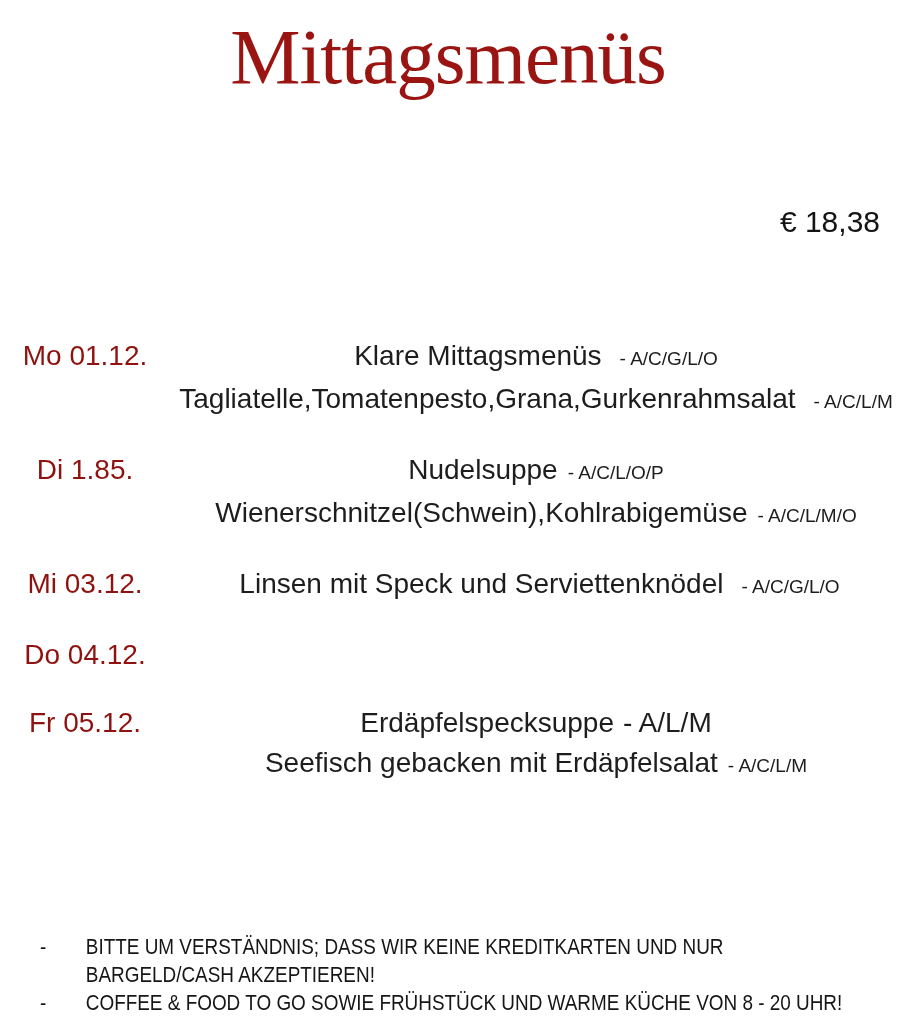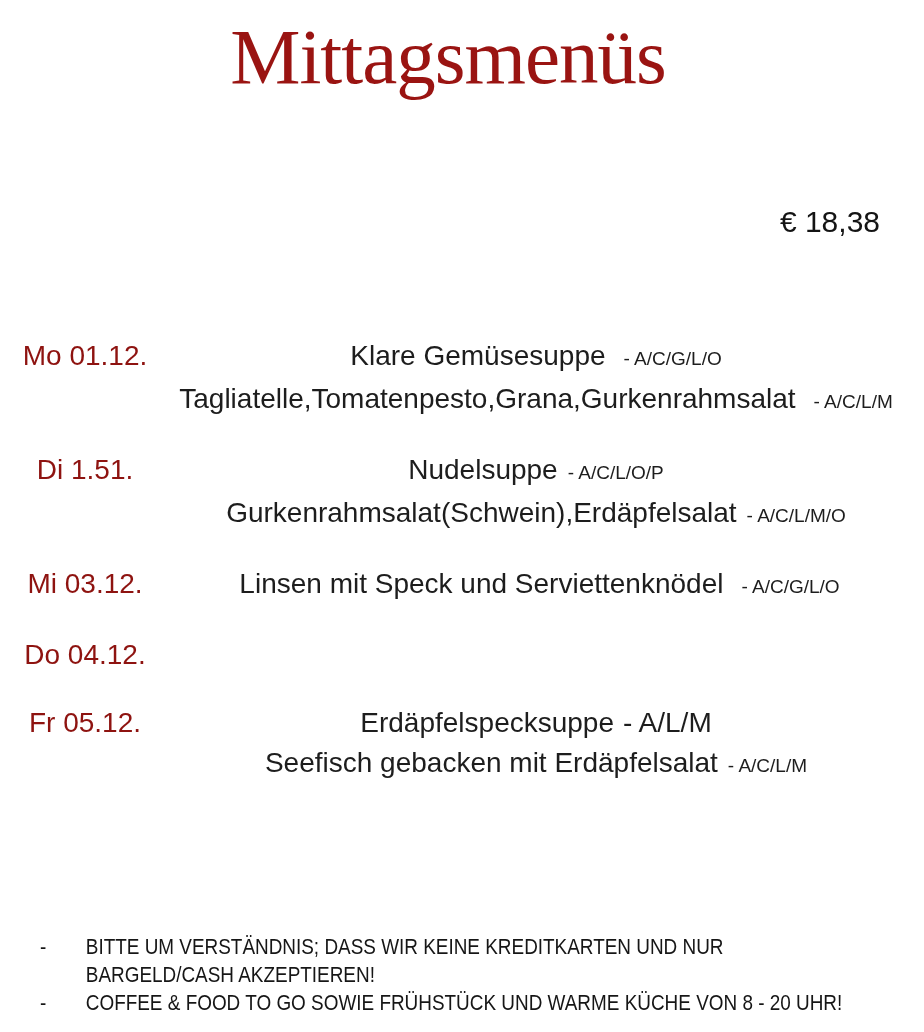--- a/index.html
+++ b/index.html
@@ -99,30 +99,30 @@
 
   <h1 class="title">Mittagsmenüs</h1>
 
   <div class="price">€ 18,38</div>
 
   <div class="menu">
 
     <div class="row">
       <div class="date">Mo 01.12.</div>
       <div class="dishes">
-        <div class="line"><span class="dish">Klare Gemüsesuppe</span><span class="codes gap-lg">- A/C/G/L/O</span></div>
+        <div class="line"><span class="dish">Klare Mittagsmenüs</span><span class="codes gap-lg">- A/C/G/L/O</span></div>
         <div class="line"><span class="dish">Tagliatelle,Tomatenpesto,Grana,Gurkenrahmsalat</span><span class="codes gap-lg">- A/C/L/M</span></div>
       </div>
     </div>
 
     <div class="row">
-      <div class="date">Di 1.51.</div>
+      <div class="date">Di 1.85.</div>
       <div class="dishes">
         <div class="line"><span class="dish">Nudelsuppe</span><span class="codes">- A/C/L/O/P</span></div>
-        <div class="line"><span class="dish">Gurkenrahmsalat(Schwein),Erdäpfelsalat</span><span class="codes">- A/C/L/M/O</span></div>
+        <div class="line"><span class="dish">Wienerschnitzel(Schwein),Kohlrabigemüse</span><span class="codes">- A/C/L/M/O</span></div>
       </div>
     </div>
 
     <div class="row">
       <div class="date">Mi 03.12.</div>
       <div class="dishes">
         <div class="line indent-sm"><span class="dish">Linsen mit Speck und Serviettenknödel</span><span class="codes gap-lg">- A/C/G/L/O</span></div>
       </div>
     </div>
 

